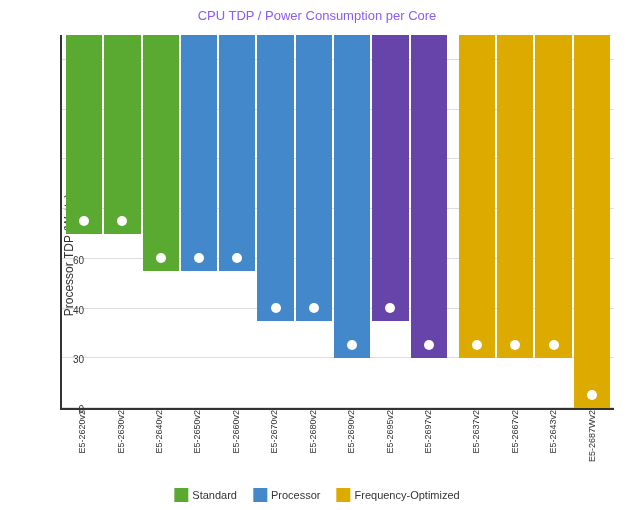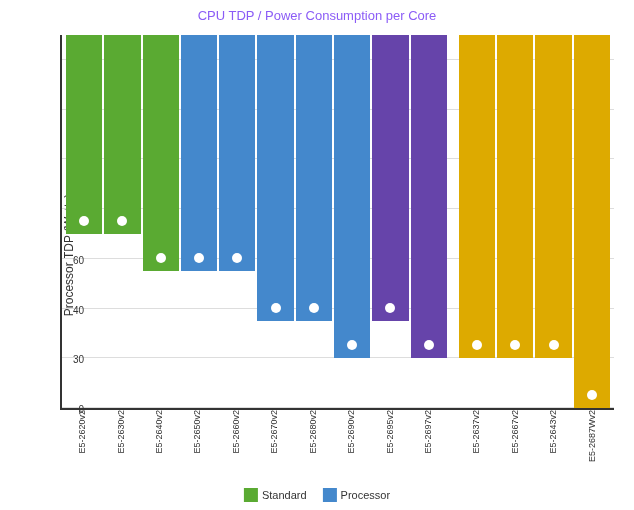--- a/index.html
+++ b/index.html
@@ -293,14 +293,18 @@
 
   <div class="legend" id="legend">
       <div class="legend-item">
         <div class="legend-box" style="background-color: rgb(90, 170, 50);"></div>
         <span>Standard</span>
       </div>
       <div class="legend-item">
         <div class="legend-box" style="background-color: rgb(68, 136, 204);"></div>
         <span>Processor</span>
       </div>
+      <div class="legend-item">
+        <div class="legend-box" style="background-color: rgb(221, 170, 0);"></div>
+        <span>Frequency-Optimized</span>
+      </div>
     </div>
 </div>
 
 </body></html>

